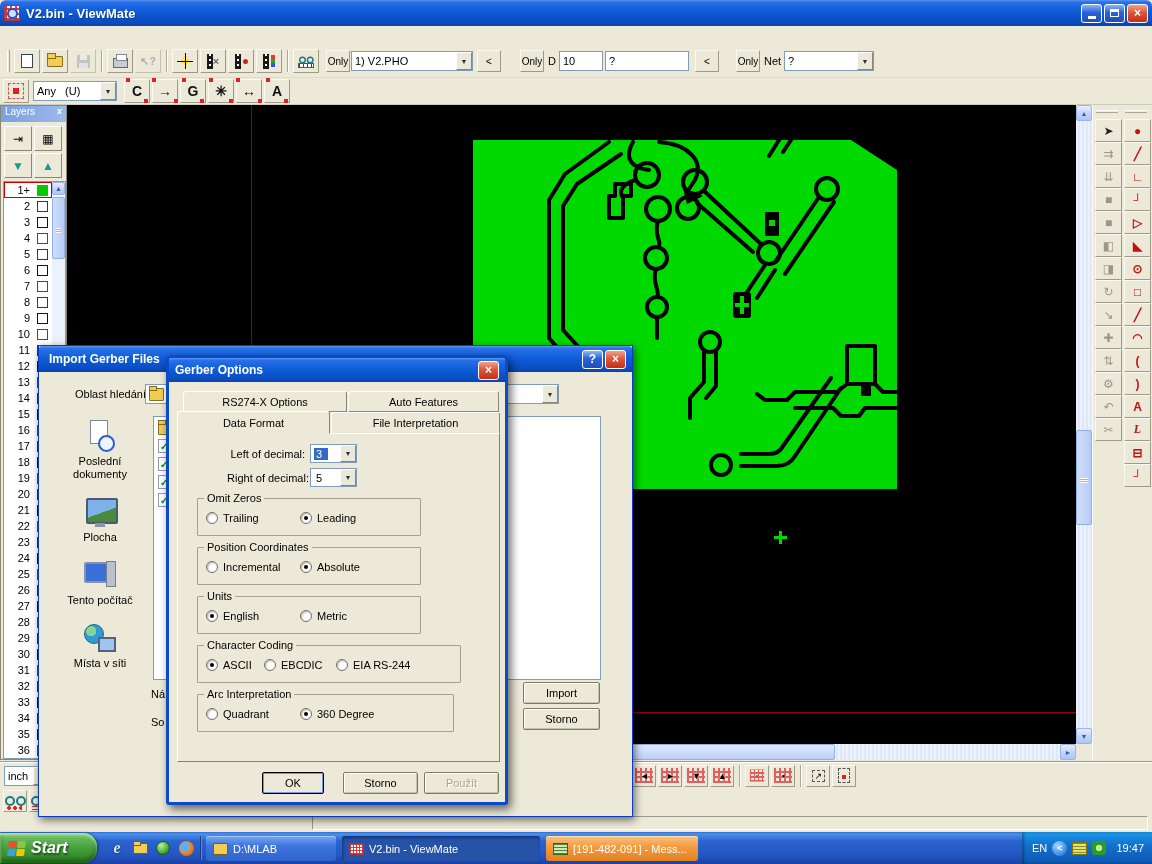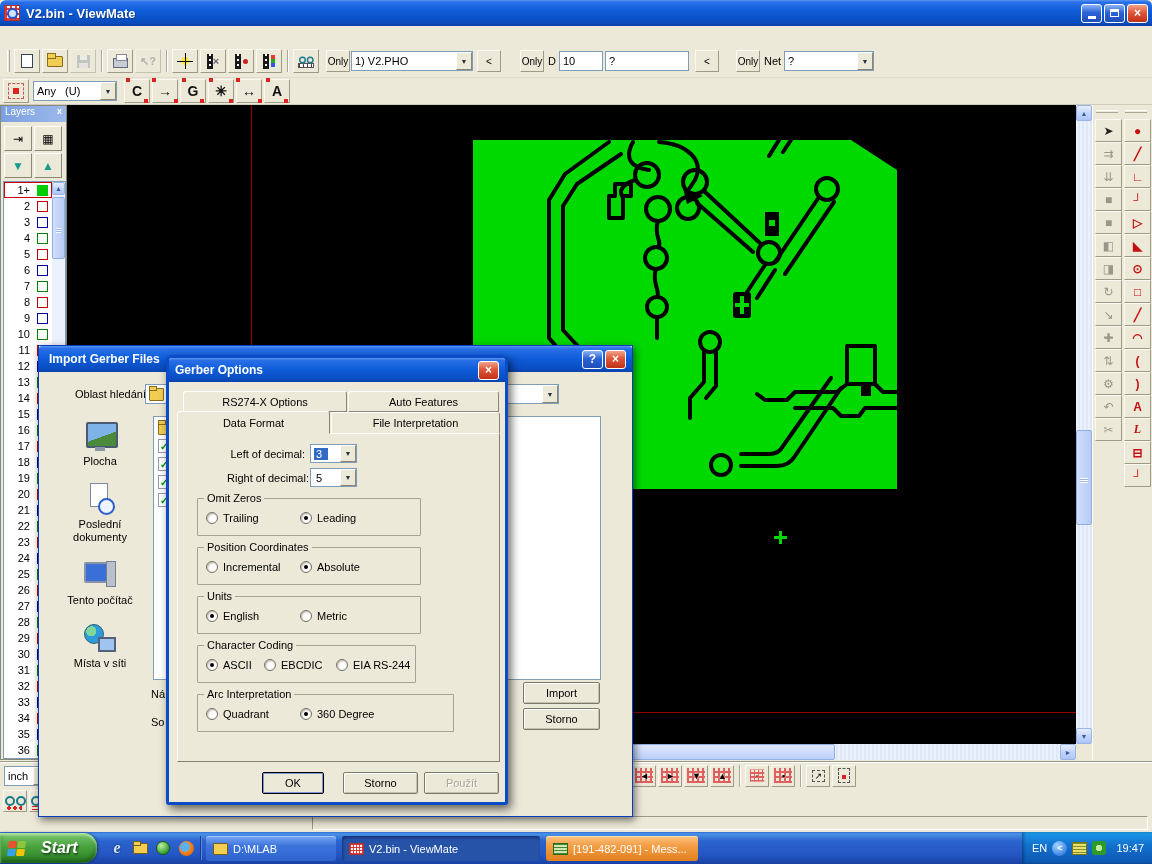--- a/index.html
+++ b/index.html
@@ -177,21 +177,21 @@
 .pgrip{position:absolute;top:5px;width:22px;height:3px;border-top:1px solid #fff;border-bottom:1px solid #a9a695}
 .tcol{position:absolute;top:14px;display:flex;flex-direction:column}
 .tool{width:27px;height:23px;display:flex;align-items:center;justify-content:center;background:#ece9d8;
   border:1px solid;border-color:#fbf9f2 #9d9a86 #9d9a86 #fbf9f2;font-size:12px;color:#9a978a}
 .tcol.red .tool{color:#c41010;font-weight:bold}
 .tool.t-blk{color:#000}.tool.t-itl{color:#000;font-style:italic;font-family:"Liberation Serif",serif}
 .tcol.left .tool:first-child{color:#222}
 
 .taskbar{left:0;top:832px;width:1152px;height:32px;
   background:linear-gradient(180deg,#3168d5 0%,#4993e6 6%,#2b63cf 28%,#2456c2 72%,#1941a5 100%)}
-.startbtn{position:absolute;left:0;top:1px;width:97px;height:30px;display:flex;align-items:center;gap:16px;padding:0 10px 0 8px;
+.startbtn{position:absolute;left:0;top:1px;width:97px;height:30px;display:flex;align-items:center;gap:6px;padding:0 10px 0 8px;
   background:linear-gradient(180deg,#79c56f 0%,#4aa33f 45%,#2f8428 90%);border-radius:0 14px 14px 0;
   box-shadow:inset 0 2px 3px #b8e8a8, inset 0 -3px 4px #1c5c18, 1px 0 3px rgba(0,0,0,.4)}
 .startbtn .stext{color:#fff;font-weight:bold;font-style:italic;font-size:16px;text-shadow:1px 2px 2px #1a4a1a}
 .flag{display:grid;grid-template:7px 7px/8px 8px;gap:1px;transform:skewX(-8deg)}
 .flag i{border-radius:1px}
 .flag .f1{background:#e8502e}.flag .f2{background:#8cc63f}.flag .f3{background:#38a0e8}.flag .f4{background:#f5c400}
 .ql{position:absolute;top:7px;width:18px;height:18px;display:flex;align-items:center;justify-content:center}
 .ie-e{color:#cfe4ff;font-weight:bold;font-style:italic;font-size:16px;font-family:"Liberation Serif",serif;text-shadow:0 0 2px #123}
 .ql-folder{width:15px;height:11px;background:#f2cd53;border:1px solid #7a5d10;border-radius:1px;position:relative}
 .ql-folder::before{content:"";position:absolute;left:-1px;top:-3px;width:6px;height:3px;background:#f2cd53;border:1px solid #7a5d10}
@@ -654,28 +654,28 @@
           <span class="dbtn x">×</span>
         </span>
       </div>
       <span class="abs" style="left:36px;top:42px">Oblast hledání:</span>
       <div class="abs combo" style="left:106px;top:38px;width:414px">
         <span class="fi fi-folder" style="margin:0"></span>
         <span class="dd">▼</span>
       </div>
       <div class="abs" style="left:12px;top:74px;width:98px">
 
+          <div class="pl pl-recent">
+            <span class="plic"></span>
+            <span class="pllabel">Poslední dokumenty</span>
+          </div>
+
           <div class="pl pl-desktop">
             <span class="plic"></span>
             <span class="pllabel">Plocha</span>
-          </div>
-
-          <div class="pl pl-recent">
-            <span class="plic"></span>
-            <span class="pllabel">Poslední dokumenty</span>
           </div>
 
 
           <div class="pl pl-computer">
             <span class="plic"></span>
             <span class="pllabel">Tento počítač</span>
           </div>
 
           <div class="pl pl-network">
             <span class="plic"></span>
@@ -746,21 +746,21 @@
         <span class="legend">Units</span>
         <label class="ropt" style="left:8px;top:13px">
             <span class="radio on"></span>
             <span>English</span>
           </label>
         <label class="ropt" style="left:102px;top:13px">
             <span class="radio"></span>
             <span>Metric</span>
           </label>
       </div>
-      <div class="fs" style="left:28px;top:287px;width:219px;height:38px">
+      <div class="fs" style="left:28px;top:287px;width:264px;height:38px">
         <span class="legend">Character Coding</span>
         <label class="ropt" style="left:8px;top:13px">
             <span class="radio on"></span>
             <span>ASCII</span>
           </label>
         <label class="ropt" style="left:66px;top:13px">
             <span class="radio"></span>
             <span>EBCDIC</span>
           </label>
         <label class="ropt" style="left:138px;top:13px">

